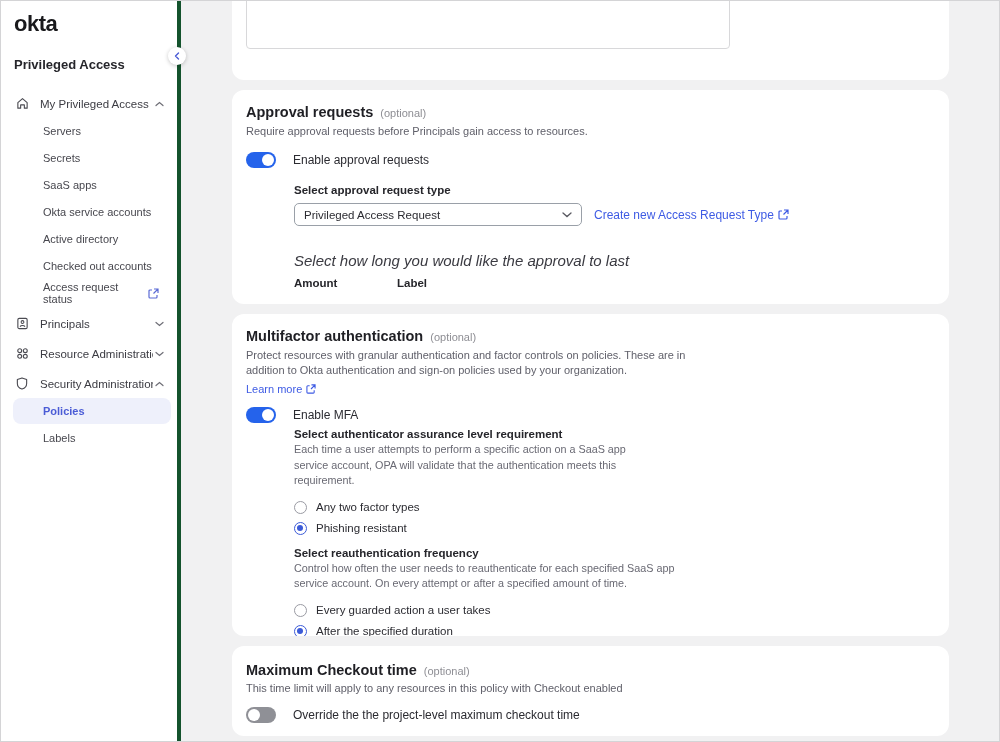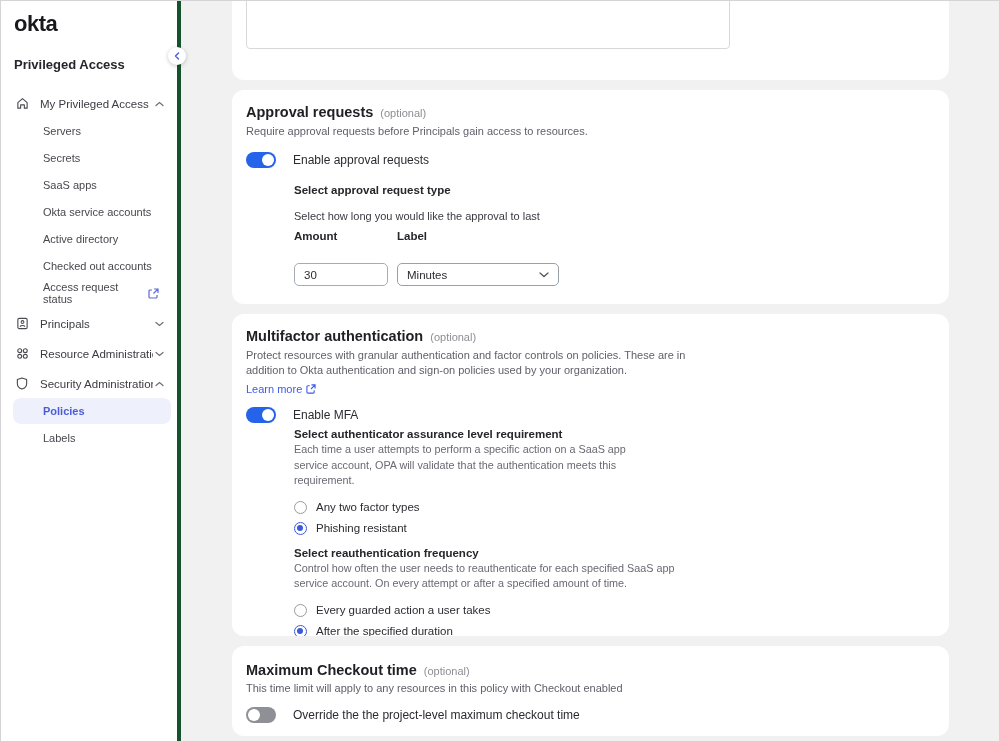--- a/index.html
+++ b/index.html
@@ -195,22 +195,41 @@
 
       <div class="toggle-row">
         <div class="toggle on">
             <div class="knob"></div>
           </div>
         <span class="toggle-label">Enable approval requests</span>
       </div>
 
       <div class="indent" style="margin-top:16px;">
         <div class="field-label">Select approval request type</div>
-
-        <div style="margin-top:14px; font-size:11px; color:#3a3a41;">Select how long you would like the approval to last</div>
+        <div style="display:flex; align-items:center; gap:12px; margin-top:7px;">
+          <div class="select-box select-wide">
+            <span>Privileged Access Request</span>
+            <span style="display:flex;">
+              <svg width="10" height="6" viewBox="0 0 10 6">
+                  <path d="M1 1 L5 4.6 L9 1" fill="none" stroke="#5a5a62" stroke-width="1.3" stroke-linecap="round"></path>
+                </svg>
+            </span>
+          </div>
+          <span class="link link-lg">
+            <span>Create new Access Request Type</span>
+            <span style="display:flex;">
+              <svg width="11" height="11" viewBox="0 0 11 11">
+                  <path d="M4 2 H2 A1 1 0 0 0 1 3 V9 A1 1 0 0 0 2 10 H8 A1 1 0 0 0 9 9 V7" fill="none" stroke="#3e5be4" stroke-width="1.2"></path>
+                  <path d="M6 1 H10 V5 M10 1 L5.5 5.5" fill="none" stroke="#3e5be4" stroke-width="1.2"></path>
+                </svg>
+            </span>
+          </span>
+        </div>
+
+        <div style="margin-top:26px; font-size:15px; color:#3a3a41;font-style:italic;">Select how long you would like the approval to last</div>
         <div class="flabels-row" style="margin-top:8px;">
           <span class="field-label l1">Amount</span>
           <span class="field-label">Label</span>
         </div>
         <div class="fields-row" style="margin-top:21px;">
           <input class="text-input" value="30" style="">
           <div class="select-box select-med">
             <span>Minutes</span>
             <span style="display:flex;">
               <svg width="10" height="6" viewBox="0 0 10 6">

